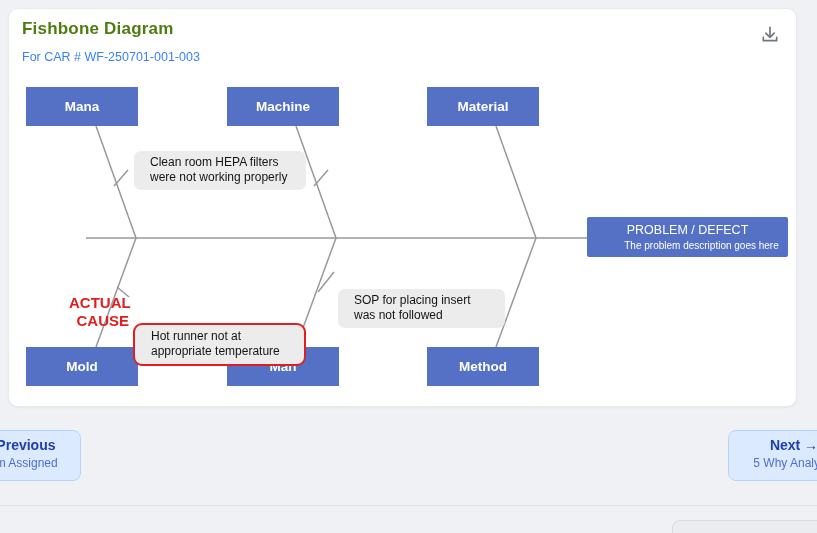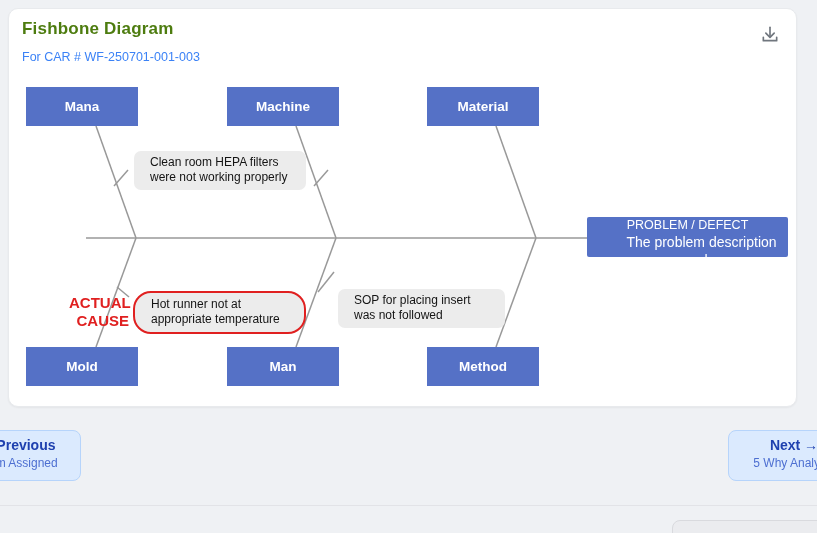--- a/index.html
+++ b/index.html
@@ -31,35 +31,35 @@
     background:#5571c6;color:#ffffff;
     font-size:13.5px;font-weight:bold;text-align:center;line-height:39px;
     box-sizing:border-box;
   }
   .cause{
     position:absolute;background:#ececec;border-radius:7px;
     padding:4px 16px;font-size:12px;line-height:1.28;color:#141414;
     box-sizing:content-box;
   }
   .cause.actual{
-    border:2px solid #e02020;border-radius:18px;
+    border:2px solid #e02020;border-radius:9px;margin-top:32px;
   }
   .actual-flag{
     position:absolute;left:60px;top:285px;width:60px;
     text-align:right;font-size:15px;font-weight:bold;color:#e02020;
     line-height:1.2;text-transform:uppercase;
   }
   .problem-box{
     position:absolute;left:578px;top:208px;width:201px;height:40px;
     background:#5571c6;border-radius:2px;color:#ffffff;
-    display:flex;flex-direction:column;justify-content:flex-start;
+    display:flex;flex-direction:column;justify-content:center;
     text-align:center;font-size:12.5px;line-height:1.3;
   }
   .problem-box .p-title{font-size:12.5px;}
-  .problem-box .p-desc{font-size:14px;padding-left:28px;}
+  .problem-box .p-desc{font-size:10px;padding-left:28px;}
   .nav-btn{
     position:absolute;top:430px;height:51px;
     background:#dbeafe;border:1px solid #b6d4fb;border-radius:8px;
     box-sizing:border-box;text-align:center;padding-top:6px;cursor:pointer;
   }
   .nav-btn.prev{left:-47px;width:128px;}
   .nav-btn.next{left:728px;width:132px;}
   .nav-title{font-size:14px;font-weight:bold;color:#1e40af;}
   .nav-sub{font-size:12px;color:#4d6fd1;margin-top:3px;}
   .divider{

